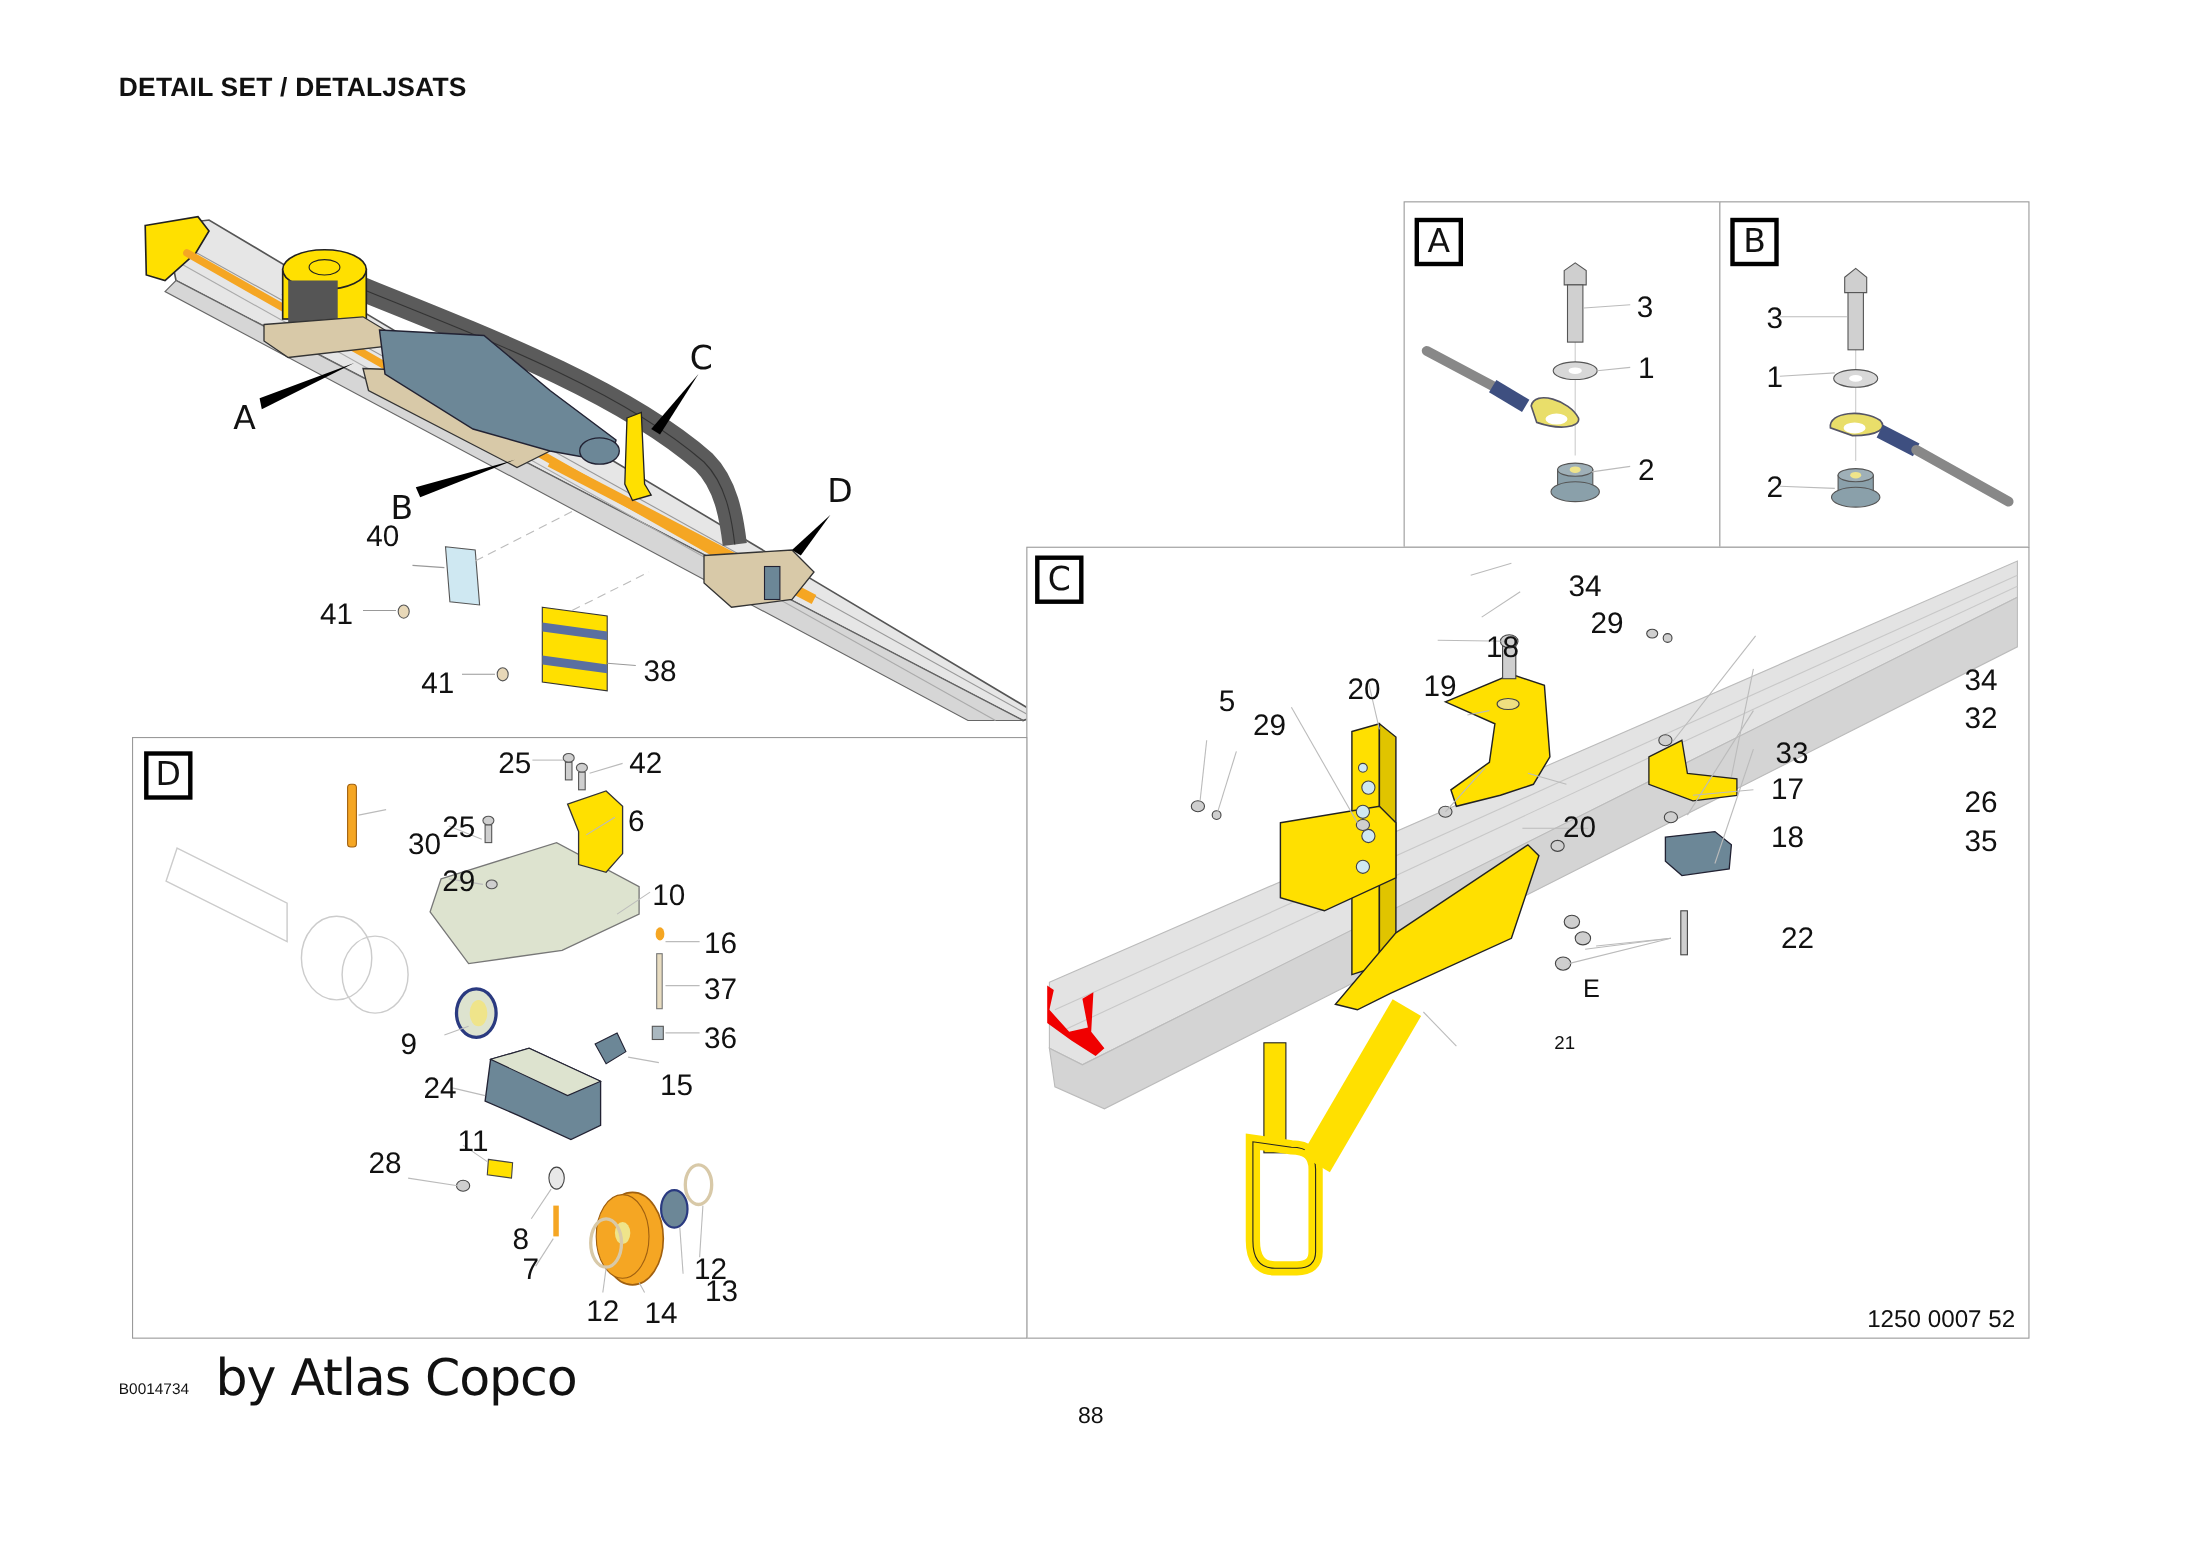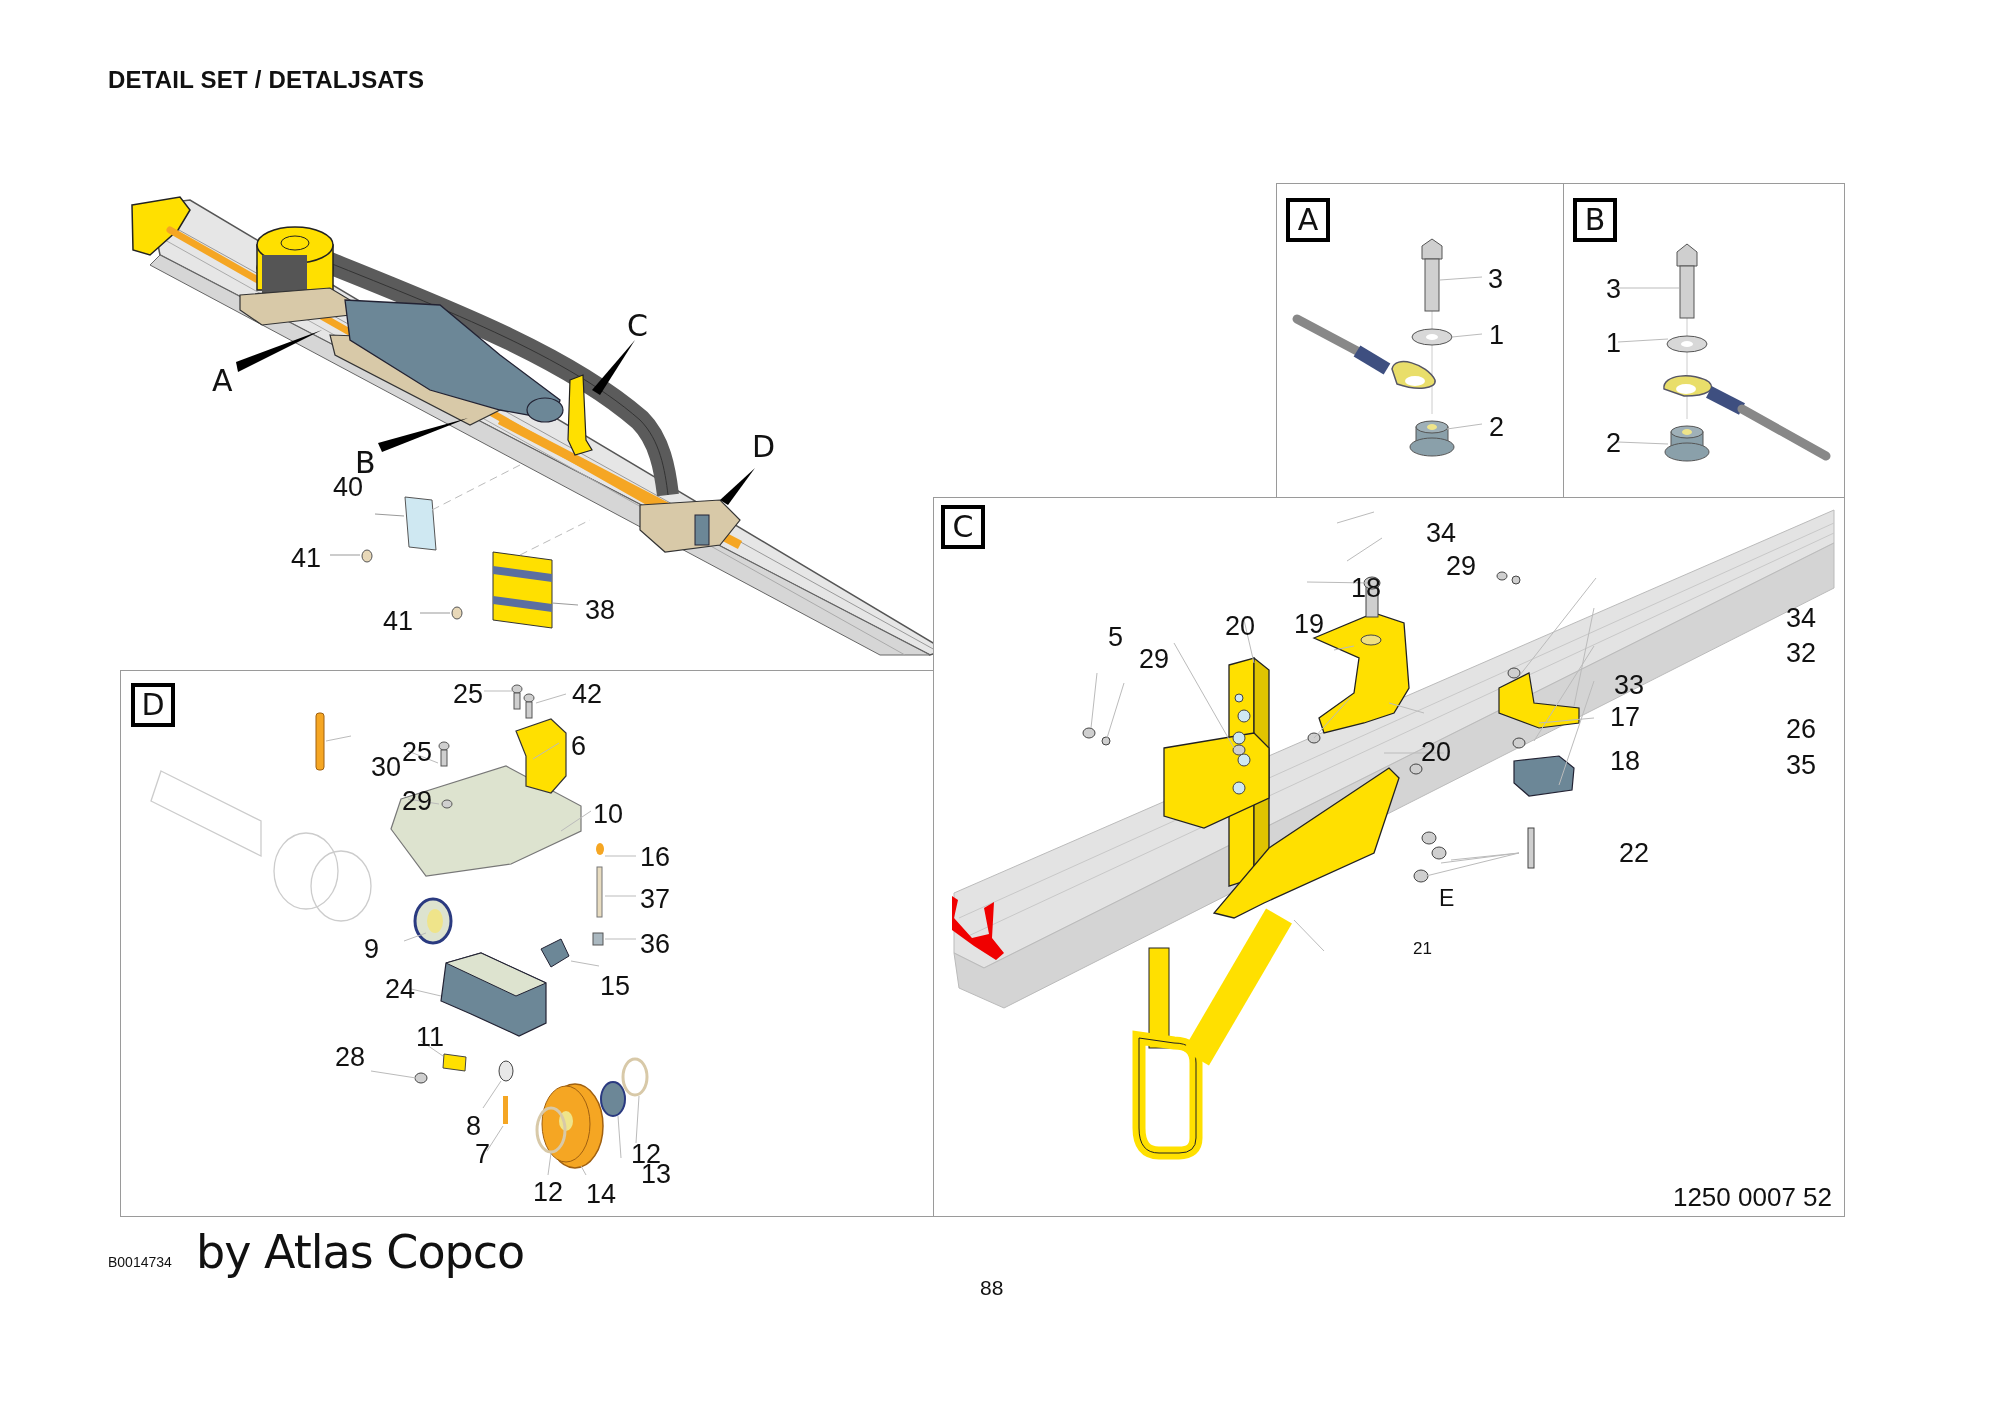--- a/index.html
+++ b/index.html
@@ -7,21 +7,21 @@
   .abs{position:absolute;}
   .title{left:108px;top:66px;font-size:24px;font-weight:bold;letter-spacing:0.2px;}
   .panel{position:absolute;border:1.5px solid #9a9a9a;background:#fff;box-sizing:border-box;}
   .tag{position:absolute;width:44px;height:44px;border:4px solid #000;box-sizing:border-box;font-family:"DejaVu Sans",sans-serif;font-size:30px;display:flex;align-items:center;justify-content:center;line-height:1;background:#fff;}
   .num{position:absolute;font-family:"Liberation Sans",sans-serif;font-size:27px;color:#111;line-height:1;white-space:nowrap;}
   .callout{position:absolute;font-family:"DejaVu Sans",sans-serif;font-size:30px;color:#111;line-height:1;}
   svg{position:absolute;left:0;top:0;overflow:visible;}
   .footer-code{left:108px;top:1254px;font-size:14px;}
   .brand{left:196px;top:1225px;font-size:46px;font-family:"DejaVu Sans",sans-serif;font-weight:normal;letter-spacing:-1px;}
   .page{left:980px;top:1276px;font-size:21px;}
-  .drawno{font-size:26px;}
+  .drawno{font-size:22px;}
 </style>
 </head>
 <body>
 
 <div class="abs title">DETAIL SET / DETALJSATS</div>
 
 <div>
 <svg width="2000" height="1414">
 
   <polygon points="150,205 190,200 945,650 930,655 160,255" fill="#e6e6e6" stroke="#555" stroke-width="1.5"></polygon>

